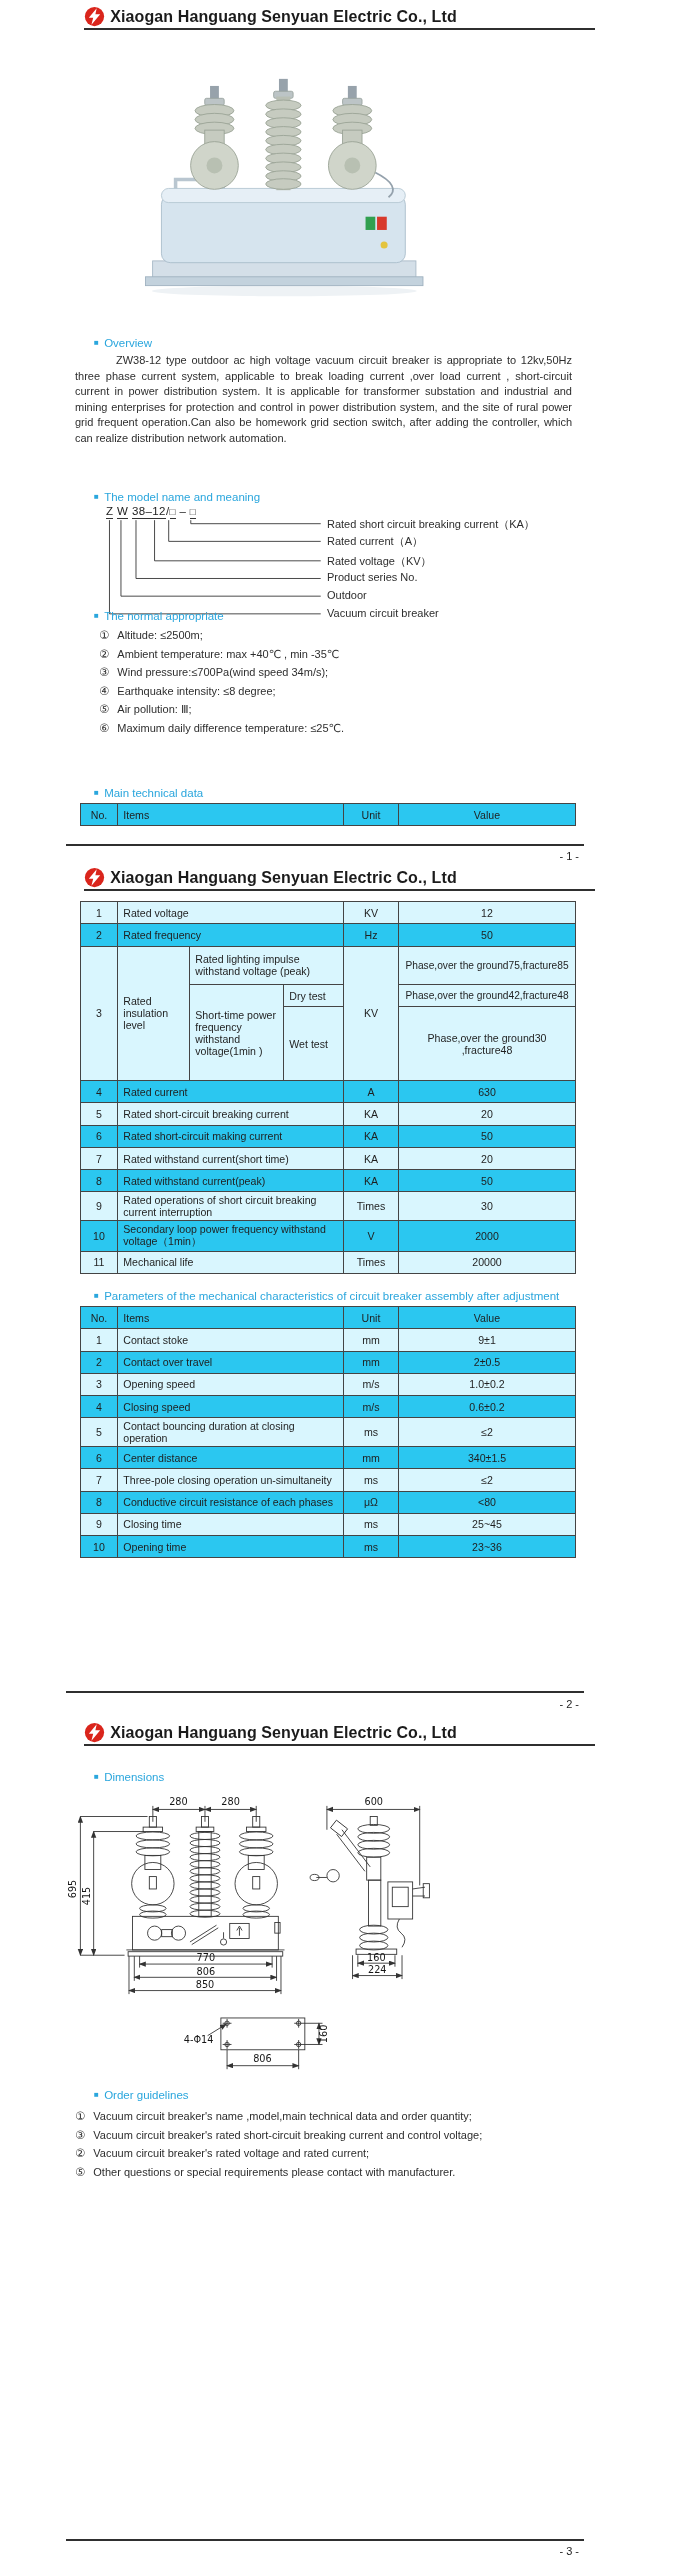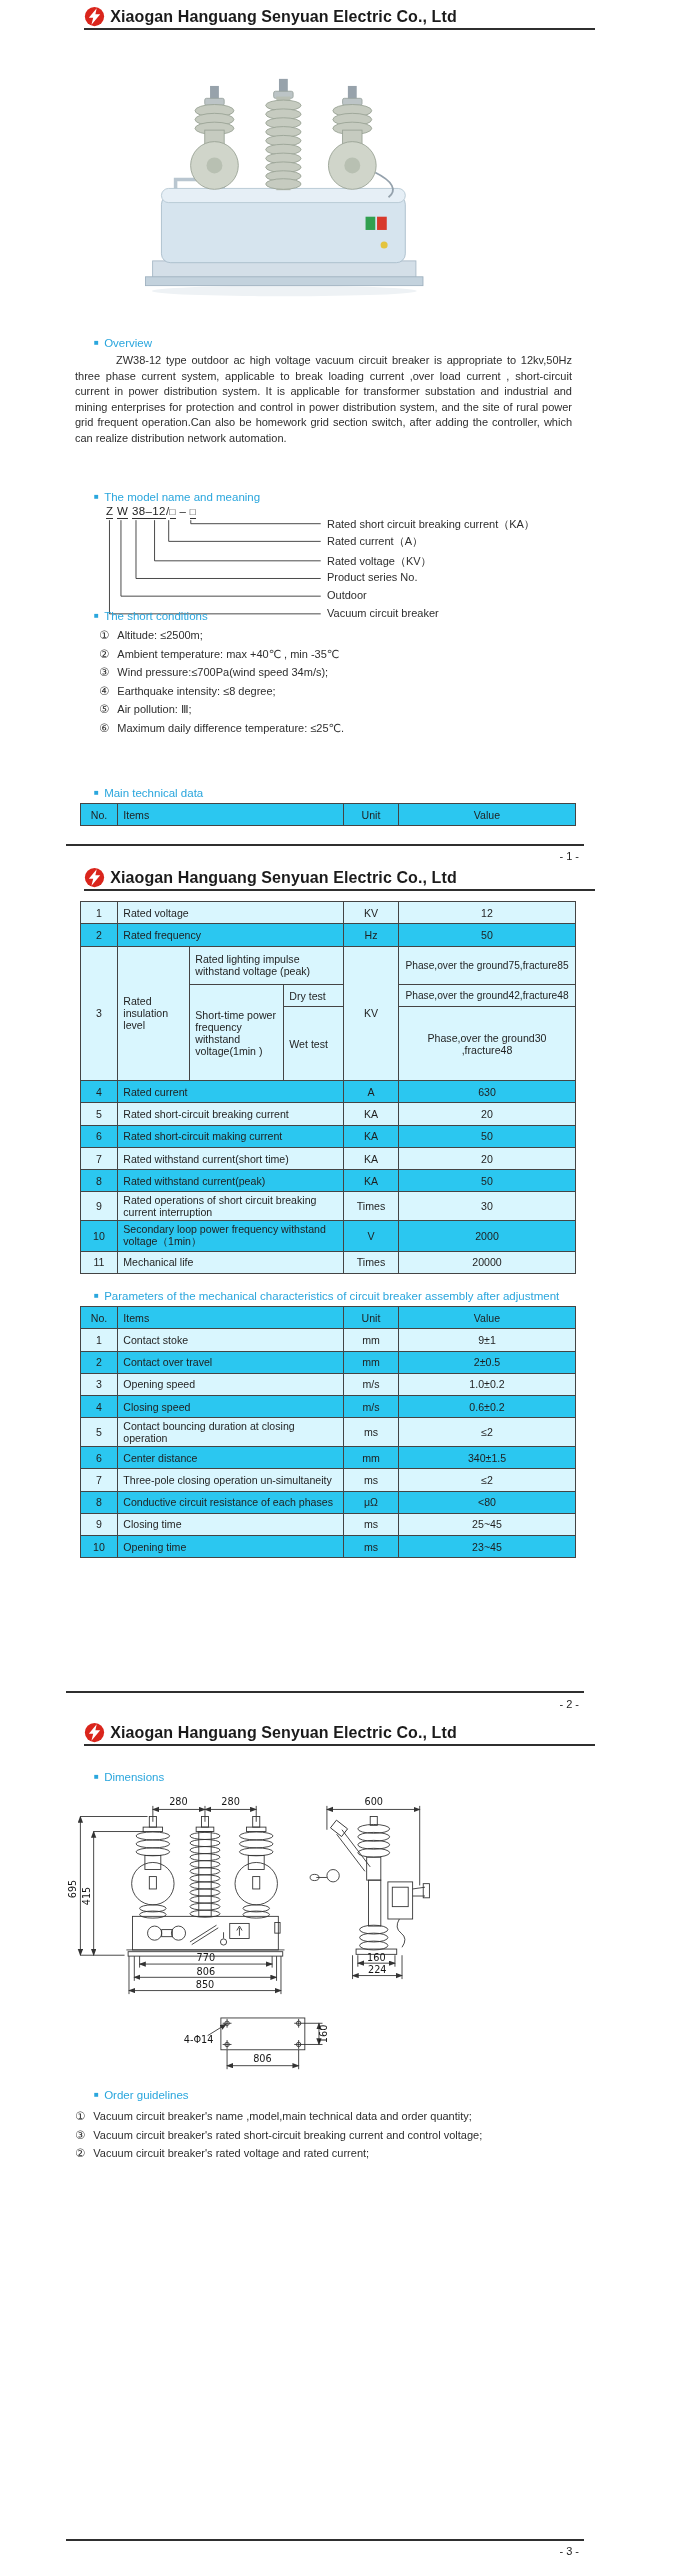--- a/index.html
+++ b/index.html
@@ -128,21 +128,21 @@
       </g>
     </svg>
     <div class="model-label" style="top:11.5px">Rated short circuit breaking current（KA）</div>
     <div class="model-label" style="top:29px">Rated current（A）</div>
     <div class="model-label" style="top:49px">Rated voltage（KV）</div>
     <div class="model-label" style="top:66px">Product series No.</div>
     <div class="model-label" style="top:84px">Outdoor</div>
     <div class="model-label" style="top:102px">Vacuum circuit breaker</div>
   </div>
 
-  <div class="sec-head" style="top:610px"><span class="bullet">■</span><span>The short conditions</span></div>
+  <div class="sec-head" style="top:610px"><span class="bullet">■</span><span>The normal appropriate</span></div>
   <div class="num-list" style="left:99px;top:626px">
     <div class="row"><span class="cnum">①</span><span>Altitude: ≤2500m;</span></div>
     <div class="row"><span class="cnum">②</span><span>Ambient temperature:   max +40℃ , min -35℃</span></div>
     <div class="row"><span class="cnum">③</span><span>Wind pressure:≤700Pa(wind speed 34m/s);</span></div>
     <div class="row"><span class="cnum">④</span><span>Earthquake intensity: ≤8 degree;</span></div>
     <div class="row"><span class="cnum">⑤</span><span>Air pollution: Ⅲ;</span></div>
     <div class="row"><span class="cnum">⑥</span><span>Maximum daily difference temperature: ≤25℃.</span></div>
   </div>
 
   <div class="sec-head" style="top:787px"><span class="bullet">■</span><span>Main technical data</span></div>
@@ -336,21 +336,21 @@
         <tr>
           <td>9</td>
           <td>Closing time</td>
           <td>ms</td>
           <td>25~45</td>
         </tr>
         <tr class="hi">
           <td>10</td>
           <td>Opening time</td>
           <td>ms</td>
-          <td>23~45</td>
+          <td>23~36</td>
         </tr>
       </tbody>
   </table>
 
   <div class="footer-rule" style="top:1691px"></div>
   <div class="page-num" style="top:1698px">- 2 -</div>
 
   <div class="page-header" style="top:1721px">
     <svg width="21" height="21" viewBox="0 0 24 24">
       <circle cx="12" cy="12" r="11" fill="#da251c"></circle>
@@ -513,19 +513,20 @@
     <text x="133" y="286" text-anchor="start">4-Φ14</text>
     <text transform="translate(295 276) rotate(-90)" text-anchor="middle" class="rot">160</text>
     <text x="222" y="308" text-anchor="middle">806</text>
   </svg>
 
   <div class="sec-head" style="top:2089px"><span class="bullet">■</span><span>Order guidelines</span></div>
   <div class="num-list" style="left:75px;top:2107px">
     <div class="row"><span class="cnum">①</span><span>Vacuum circuit breaker's name ,model,main technical data and order quantity;</span></div>
     <div class="row"><span class="cnum">③</span><span>Vacuum circuit breaker's rated short-circuit breaking current and control voltage;</span></div>
     <div class="row"><span class="cnum">②</span><span>Vacuum circuit breaker's rated voltage and rated current;</span></div>
+    <div class="row"><span class="cnum">⑤</span><span>Other questions or special requirements please contact with manufacturer.</span></div>
   </div>
 
   <div class="footer-rule" style="top:2539px"></div>
   <div class="page-num" style="top:2545px">- 3 -</div>
 
 </div>
 
 
 </body></html>

